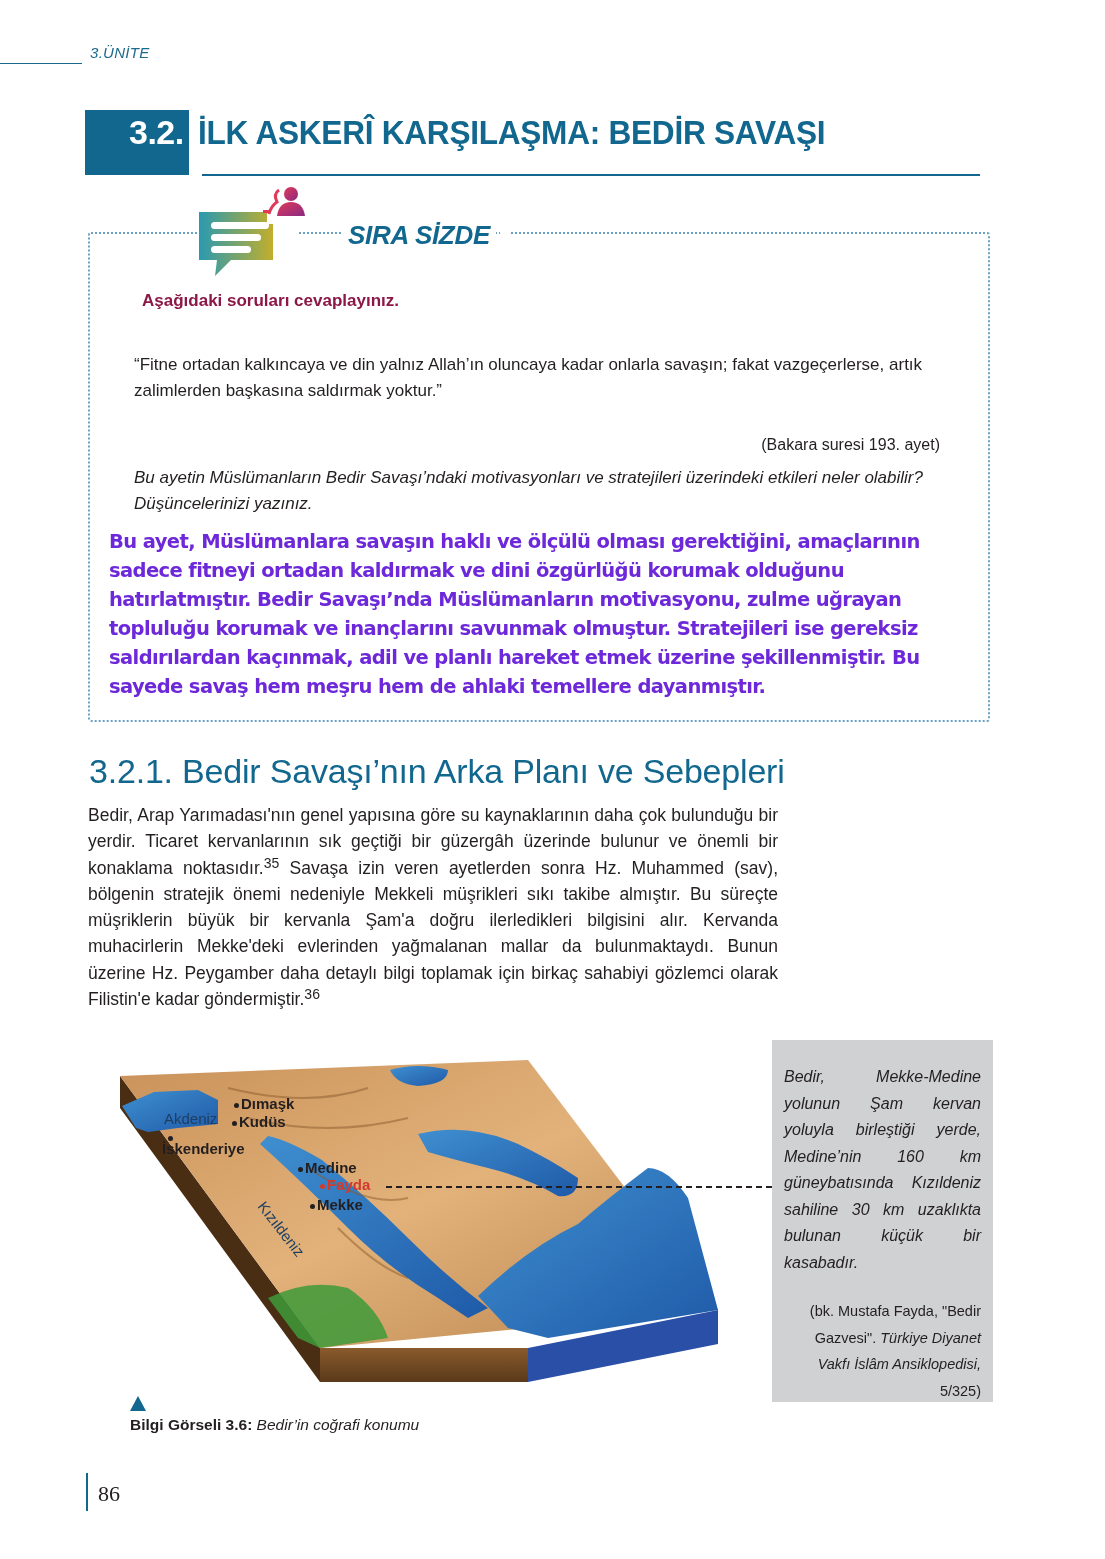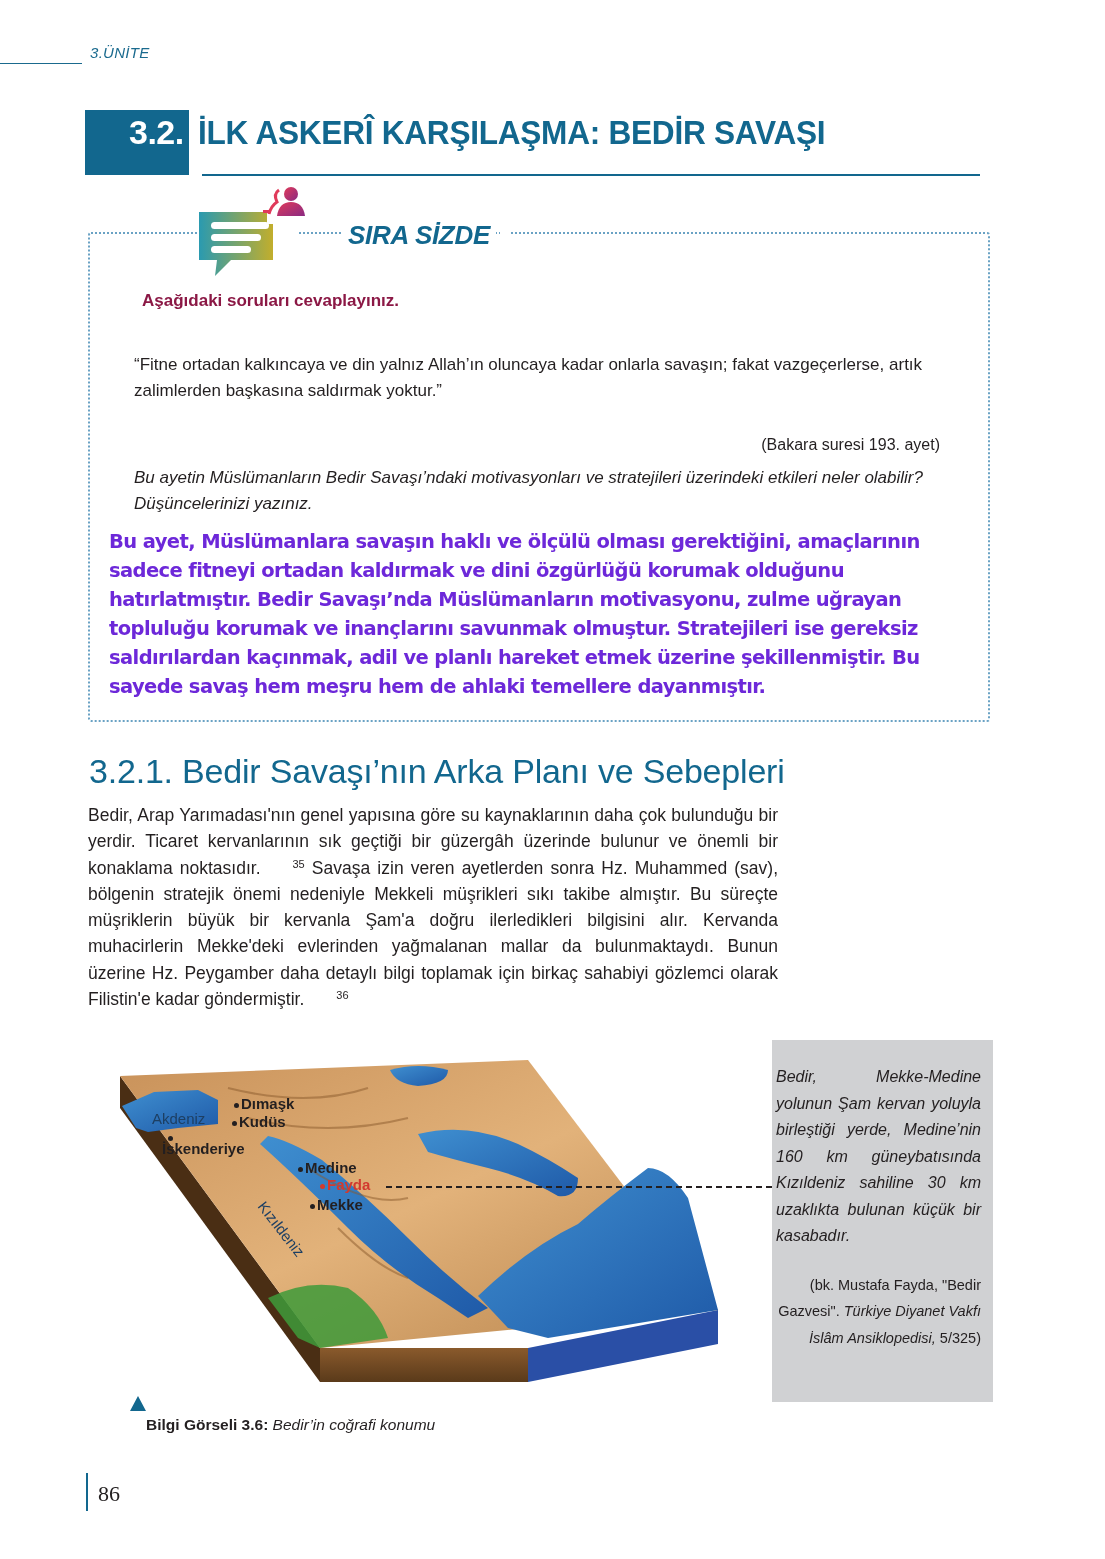--- a/index.html
+++ b/index.html
@@ -32,40 +32,40 @@
   .quote-src { left:720px; top:406px; width:220px; text-align:right; font-size:16px; color:#231f20;margin-top:30px; }
   .question { left:134px; top:465px; width:812px; font-size:17px; line-height:26px; font-weight:normal;
               font-style:italic; color:#231f20; }
   .answer { left:109px; top:527px; width:870px; font-family:"DejaVu Sans", sans-serif; font-size:19.5px;
             line-height:29px; font-weight:bold; color:#6d28d9; letter-spacing:-0.6px; }
 
   
   .sub-title { left:89px; top:752px; font-size:34px; color:#12678e; letter-spacing:-0.2px; }
   .body-text { left:88px; top:802px; width:690px; font-size:17.5px; line-height:26.3px; color:#231f20;
                text-align:justify; }
-  sup { font-size:11px; line-height:0; vertical-align:6px;margin-left:32px; }
+  sup { font-size:14px; line-height:0; vertical-align:6px; }
 
   
   .map-wrap { left:108px; top:1048px; width:660px; height:345px; }
   .map-label { position:absolute; font-size:15px; font-weight:bold; color:#231f20; white-space:nowrap; }
   .map-label.sea { font-weight:normal; color:#1d3f63; }
   .map-label.red { color:#d23a2f; }
   .dot { display:inline-block; width:5px; height:5px; border-radius:50%; background:#231f20; margin-right:2px; vertical-align:middle; }
   .dot.red { background:#d23a2f; }
   .leader { left:386px; top:1186px; width:386px; height:0; border-top:2px dashed #231f20; }
 
   
   .note { left:772px; top:1040px; width:221px; height:362px; background:#d0d1d3; box-sizing:border-box;
-          padding:24px 12px 0 4px; }
+          padding:24px 12px 0 12px; }
   .note-text { font-size:16px; line-height:26.5px; font-style:italic; text-align:justify; color:#231f20; }
   .note-ref { margin-top:22px; font-size:14.5px; line-height:26.5px; text-align:right; color:#231f20; }
 
   .cap-tri { left:130px; top:1396px; width:0; height:0; border-left:8px solid transparent;
              border-right:8px solid transparent; border-bottom:15px solid #12678e; }
-  .caption { left:130px; top:1416px; font-size:15.5px; color:#231f20;margin-left:16px; }
+  .caption { left:130px; top:1416px; font-size:15.5px; color:#231f20; }
   .caption b { font-weight:bold; }
   .caption i { font-style:italic; }
 
   .page-line { left:86px; top:1473px; width:1.5px; height:38px; background:#12678e; }
   .page-num { left:98px; top:1481px; font-family:"Liberation Serif", serif; font-size:22px; color:#231f20; }
 </style>
 </head>
 <body>
 
 <div class="abs unit-line"></div>
@@ -141,21 +141,21 @@
     <path d="M152,96 Q190,130 240,180 Q280,220 330,250 L360,270 L380,260 Q340,230 300,190 Q260,150 214,112 Q180,92 160,88 Z" fill="url(#sea)"></path>
     <path d="M370,248 Q420,200 470,176 Q500,150 540,120 Q560,120 580,150 L610,262 L440,290 L400,280 Z" fill="url(#sea)"></path>
     <path d="M310,86 Q360,74 410,96 Q440,110 470,130 Q470,150 450,148 Q420,130 380,120 Q340,110 320,104 Z" fill="url(#sea)"></path>
     <path d="M282,22 Q310,14 340,22 Q340,36 310,38 Q288,36 282,22 Z" fill="url(#sea)"></path>
 
     <path d="M160,250 Q200,230 240,240 Q270,260 280,290 L212,300 L190,290 Z" fill="#3e9a3a" opacity="0.85"></path>
 
     <path d="M120,40 Q200,60 260,40 M140,70 Q220,90 300,70 M200,120 Q260,160 300,150 M230,180 Q270,220 300,230" stroke="#8a5a2c" stroke-width="2" fill="none" opacity="0.5"></path>
   </svg>
 
-  <span class="map-label sea" style="left:44px; top:62px;">Akdeniz</span>
+  <span class="map-label sea" style="left:56px; top:62px;">Akdeniz</span>
   <span class="map-label" style="left:126px; top:47px;text-align:center;"><span class="dot"></span><span>Dımaşk</span></span>
   <span class="map-label" style="left:124px; top:65px;"><span class="dot"></span><span>Kudüs</span></span>
   <span class="map-label" style="left:60px; top:80px;"><span class="dot"></span></span>
   <span class="map-label" style="left:54px; top:92px;text-align:right;">İskenderiye</span>
   <span class="map-label" style="left:190px; top:111px;"><span class="dot"></span><span>Medine</span></span>
   <span class="map-label red" style="left:212px; top:128px;"><span class="dot red"></span><span>Fayda</span></span>
   <span class="map-label" style="left:202px; top:148px;"><span class="dot"></span><span>Mekke</span></span>
   <span class="map-label sea" style="left:160px; top:150px; transform:rotate(52deg); transform-origin:left top;">Kızıldeniz</span>
 </div>
 <div class="abs leader"></div>

